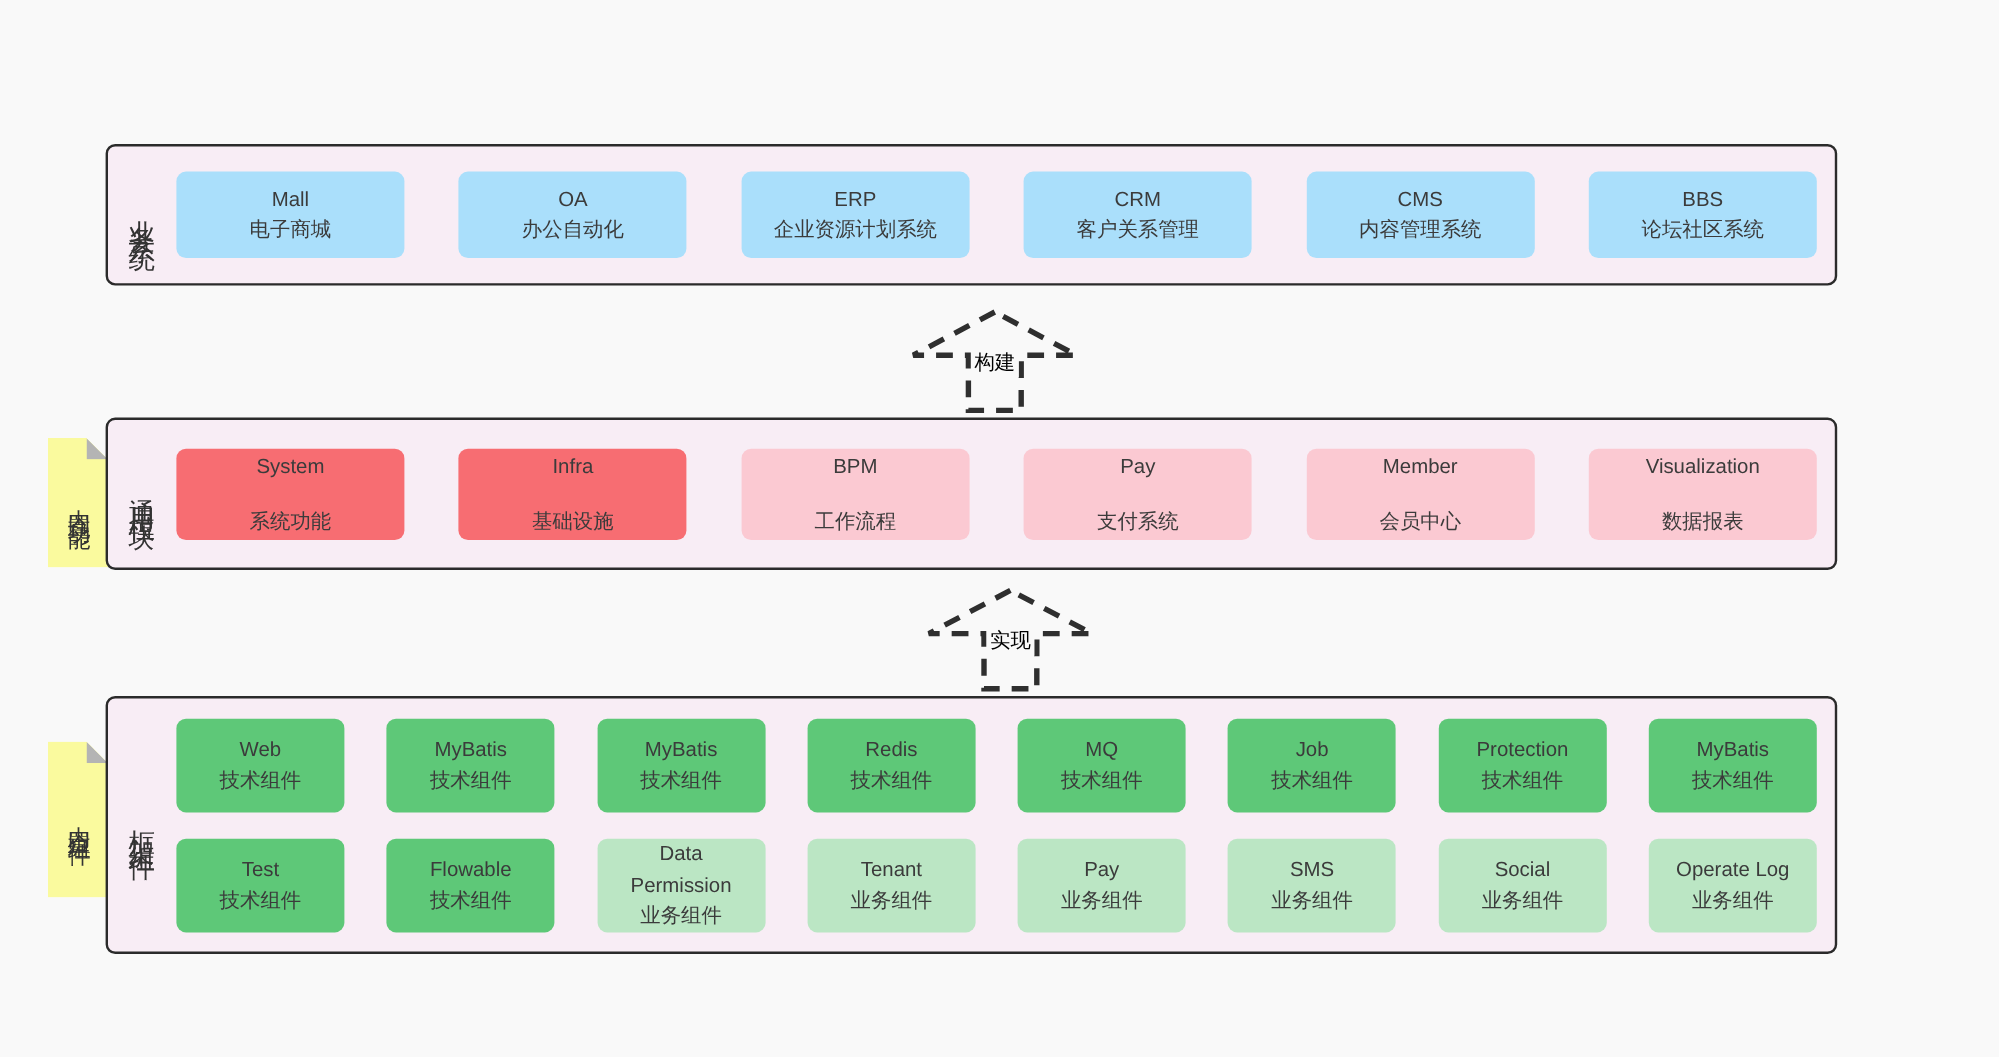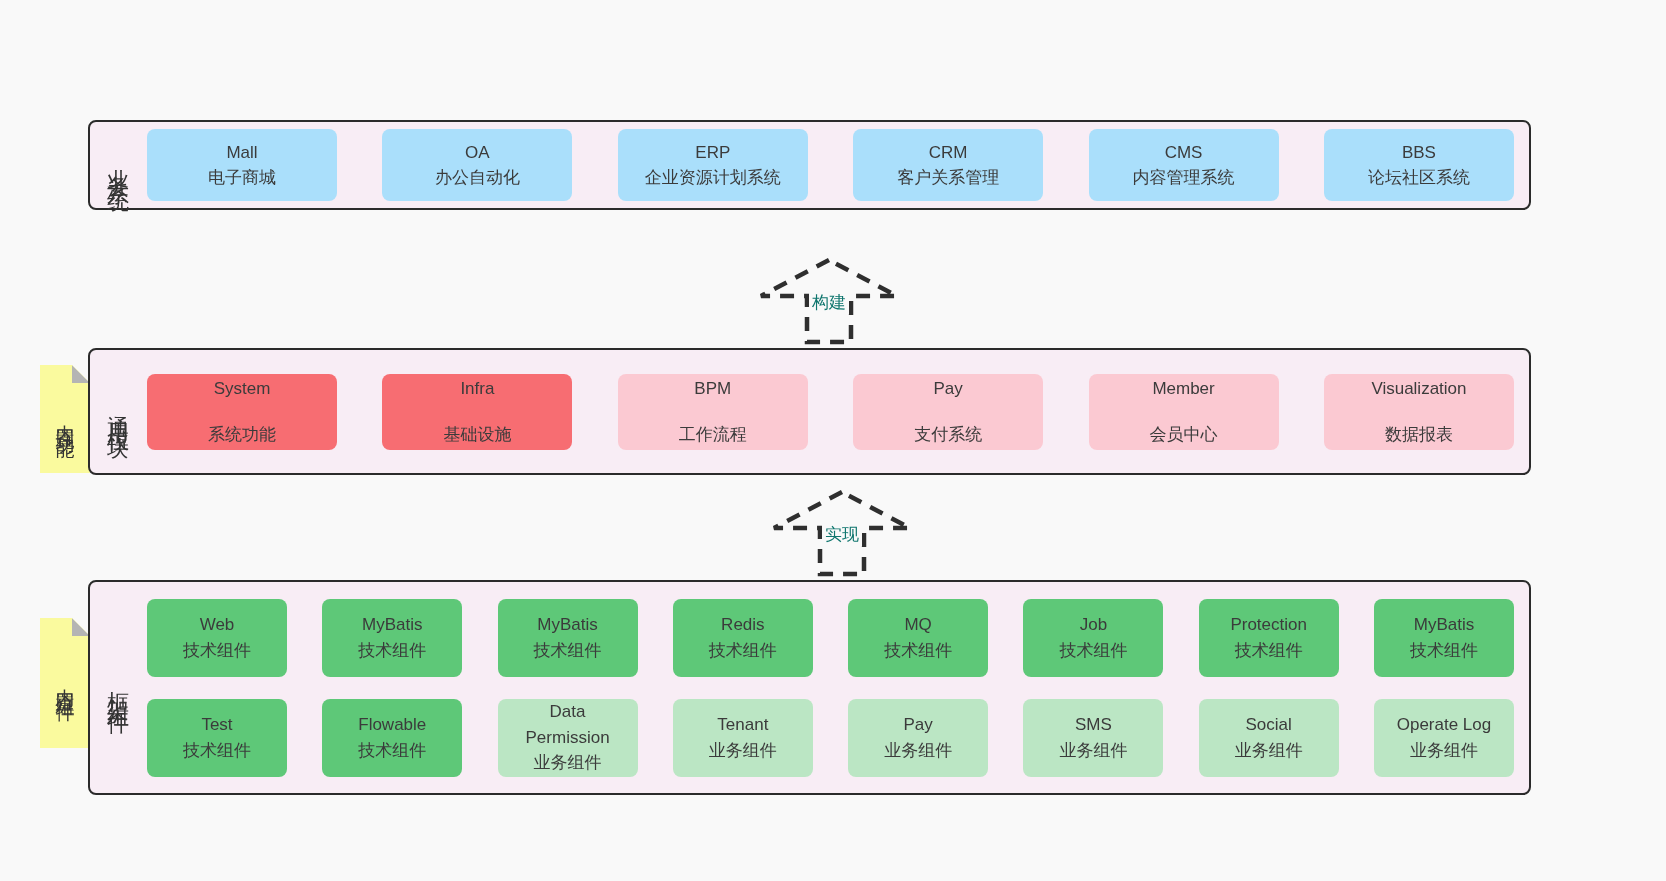--- a/index.html
+++ b/index.html
@@ -20,21 +20,21 @@
     position:relative;width:1666px;height:881px;overflow:hidden;
     background:var(--page-bg);
   }
   
   .panel{
     position:absolute;left:88px;width:1443px;
     background:var(--panel-bg);
     border:2px solid var(--panel-border);
     border-radius:8px;
   }
-  .panel-1{top:120px;height:90px;}
+  .panel-1{top:120px;height:118px;}
   .panel-2{top:348px;height:127px;}
   .panel-3{top:580px;height:215px;}
   .vlabel{
     position:absolute;left:13px;top:50%;transform:translateY(-50%);
     writing-mode:vertical-rl;text-orientation:upright;
     font-size:22px;letter-spacing:7px;color:#333;white-space:nowrap;
   }
   .content{
     height:100%;margin-left:57px;margin-right:15px;
     display:flex;align-items:center;justify-content:space-between;
@@ -79,21 +79,21 @@
     font-size:19px;letter-spacing:5px;color:#333;white-space:nowrap;
   }
   
   .arrow{position:absolute;width:148px;height:90px;color:var(--arrow);}
   .arrow-1{left:755px;top:256px;}
   .arrow-2{left:768px;top:488px;}
   .arrow svg{display:block;}
   .arrow-label{
     position:absolute;left:50%;top:46px;transform:translate(-50%,-50%);
     background:var(--page-bg);padding:1px 3px;
-    font-size:17px;color:#0f766e;white-space:nowrap;
+    font-size:17px;color:#000000;white-space:nowrap;
   }
 </style>
 </head>
 <body>
 
 <div class="canvas">
 
   <div class="sticky sticky-1">
     <span class="fold"></span>
     <span class="sticky-text">内置功能</span>

